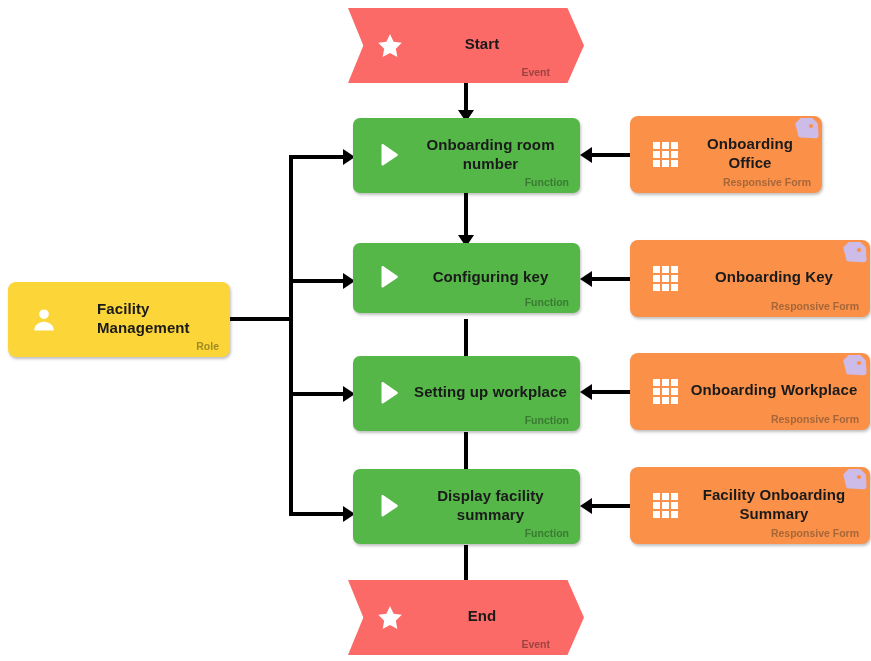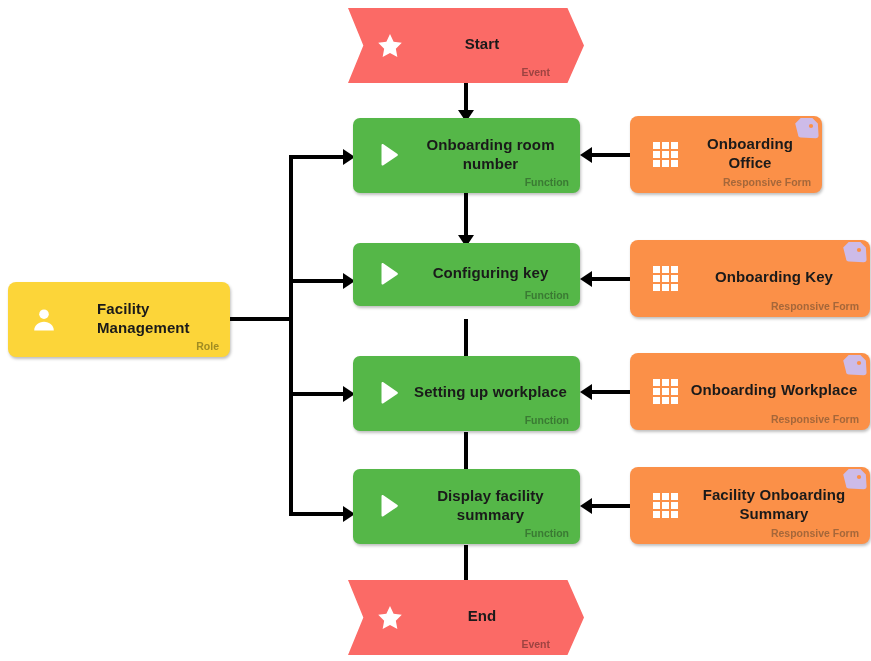--- a/index.html
+++ b/index.html
@@ -206,21 +206,21 @@
     <div class="function-shape"></div>
     <span class="node-icon icon-play">
       <svg width="30" height="30" viewBox="0 0 24 24">
           <path fill="#ffffff" d="M6 3.5c0-1 .7-1.4 1.5-.9l11 7.5c.8.5.8 1.3 0 1.8l-11 7.5c-.8.5-1.5.1-1.5-.9z"></path>
         </svg>
     </span>
     <div class="node-title">Onboarding room number</div>
     <div class="node-type">Function</div>
   </div>
 
-  <div class="node function" style="left:353px; top:243px; width:227px; height:63px;">
+  <div class="node function" style="left:353px; top:243px; width:227px; height:70px;">
     <div class="function-shape"></div>
     <span class="node-icon icon-play">
       <svg width="30" height="30" viewBox="0 0 24 24">
           <path fill="#ffffff" d="M6 3.5c0-1 .7-1.4 1.5-.9l11 7.5c.8.5.8 1.3 0 1.8l-11 7.5c-.8.5-1.5.1-1.5-.9z"></path>
         </svg>
     </span>
     <div class="node-title">Configuring key</div>
     <div class="node-type">Function</div>
   </div>
 

